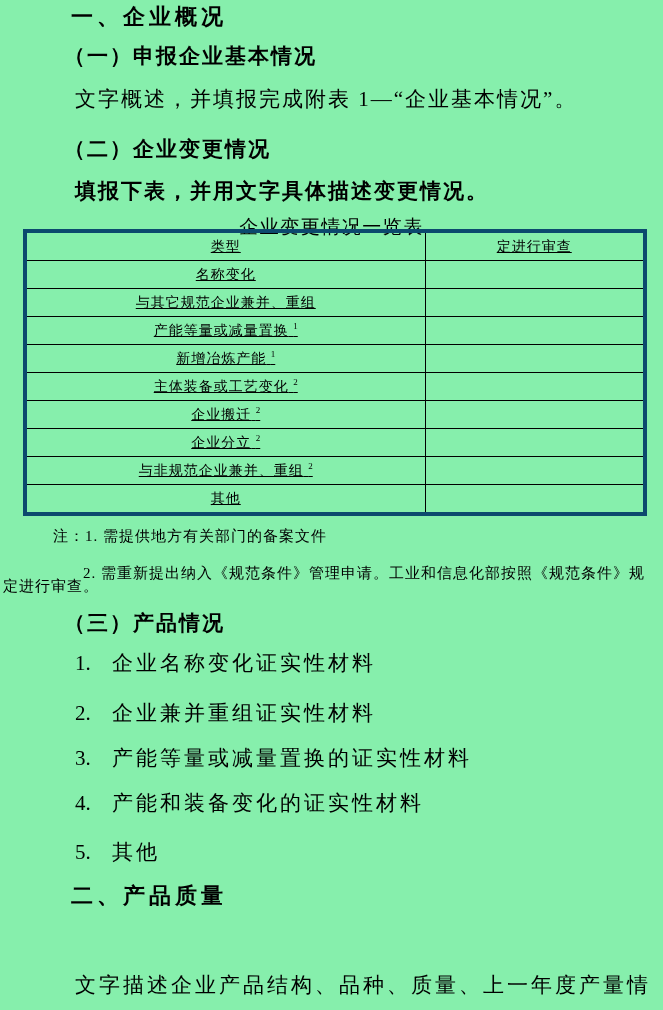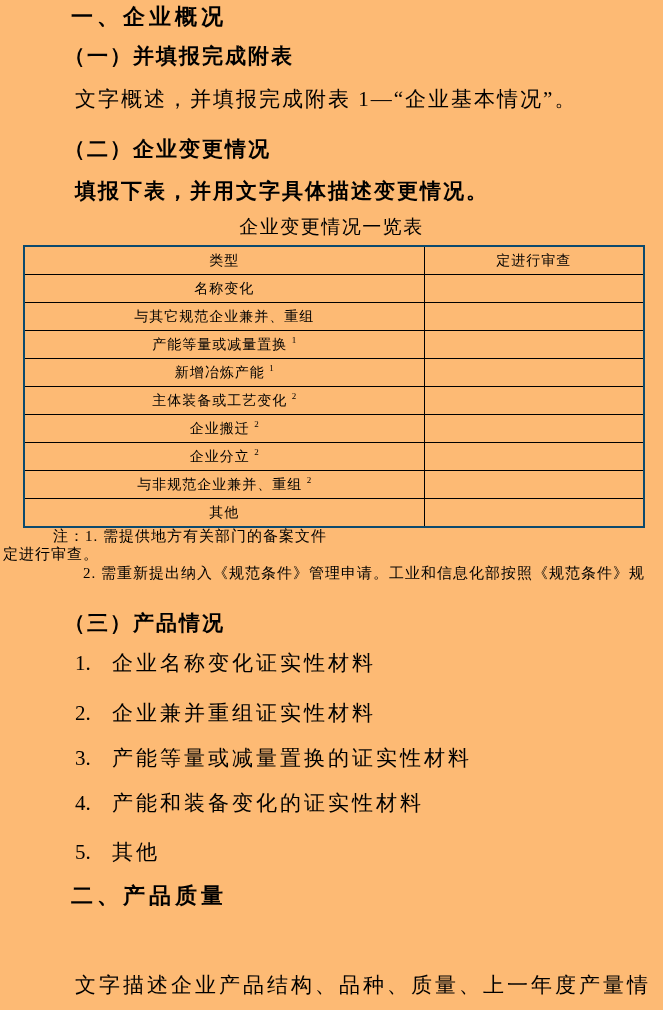--- a/index.html
+++ b/index.html
@@ -1,37 +1,38 @@
 <!DOCTYPE html>
 <html><head>
 <meta charset="utf-8">
 <style>
   html,body{margin:0;padding:0;background:#fff;}
   .page{
     position:relative;
     width:663px;height:1010px;
-    background:#fdba74;
+    background:#86efac;
     color:#000000;
     font-family:"Liberation Serif","DejaVu Serif",serif;
     overflow:hidden;
   }
   .abs{position:absolute;white-space:nowrap;line-height:1.25;}
   .h1{font-size:22px;font-weight:bold;letter-spacing:4px;}
   .h2{font-size:21px;font-weight:bold;letter-spacing:2px;}
   .h2reg{font-size:21px;font-weight:normal;letter-spacing:2px;}
   .body-p{font-size:21px;letter-spacing:2px;}
   .caption{font-size:19px;letter-spacing:1.5px;text-align:center;width:663px;left:0;}
   .note{font-size:15px;letter-spacing:1px;}
   .list-item{font-size:21px;letter-spacing:3px;}
   .list-item .num{display:inline-block;min-width:37px;letter-spacing:0;}
   table.change{
-    position:absolute;left:23px;top:245px;
+    position:absolute;left:23px;top:229px;
     width:620px;height:273px;
     border-collapse:collapse;table-layout:fixed;
-    border:2px solid #0c4a6e;
+    border:4px solid #0c4a6e;
+    text-decoration:underline;
   }
   table.change td{
     border:1px solid #000;
     text-align:center;vertical-align:middle;
     font-size:14px;letter-spacing:1px;
     padding:0;
     height:27px;
     overflow:hidden;
   }
   table.change td sup{font-size:9px;letter-spacing:0;}
@@ -39,21 +40,21 @@
   .col-val{width:220px;}
   .just{white-space:normal;text-align:justify;letter-spacing:3px;width:578px;}
 </style>
 </head>
 <body>
 
 <div class="page">
 
   <div class="abs h1" style="left:71px;top:3px;">一、企业概况</div>
 
-  <div class="abs h2" style="left:64px;top:43px;">（一）并填报完成附表</div>
+  <div class="abs h2" style="left:64px;top:43px;">（一）申报企业基本情况</div>
 
   <div class="abs body-p" style="left:75px;top:86px;">文字概述，并填报完成附表 1—“企业基本情况”。</div>
 
   <div class="abs h2" style="left:64px;top:136px;">（二）企业变更情况</div>
 
   <div class="abs body-p" style="left:75px;top:178px;font-weight:bold;">填报下表，并用文字具体描述变更情况。</div>
 
   <div class="abs caption" style="top:215px;">企业变更情况一览表</div>
 
   <table class="change">
@@ -100,21 +101,21 @@
       </tr>
       <tr>
         <td><span>其他</span><sup></sup></td>
         <td></td>
       </tr>
     </tbody>
   </table>
 
   <div class="abs note" style="left:53px;top:527px;">注：1. 需提供地方有关部门的备案文件</div>
   <div class="abs note" style="left:83px;top:552px;margin-top:12px;">2. 需重新提出纳入《规范条件》管理申请。工业和信息化部按照《规范条件》规</div>
-  <div class="abs note" style="left:3px;top:545px;">定进行审查。</div>
+  <div class="abs note" style="left:3px;top:577px;">定进行审查。</div>
 
   <div class="abs h2" style="left:64px;top:610px;">（三）产品情况</div>
 
   <div class="abs list-item" style="left:75px;top:650px;">
     <span class="num">1.</span><span>企业名称变化证实性材料</span>
   </div>
   <div class="abs list-item" style="left:75px;top:700px;">
     <span class="num">2.</span><span>企业兼并重组证实性材料</span>
   </div>
   <div class="abs list-item" style="left:75px;top:745px;">

